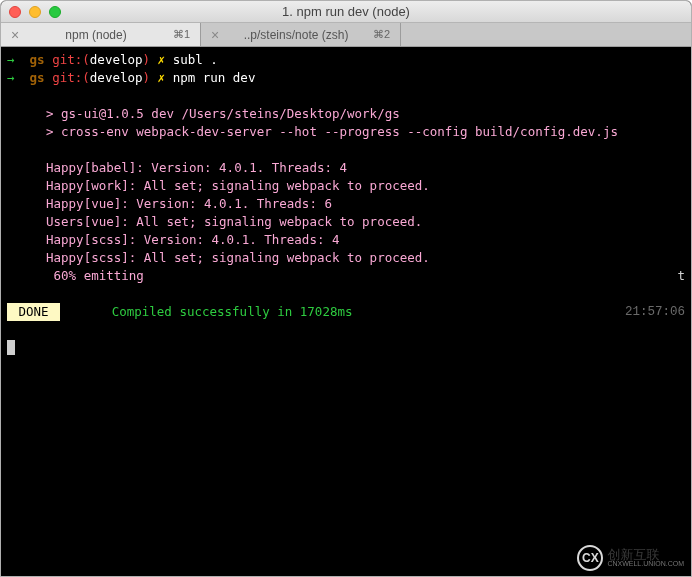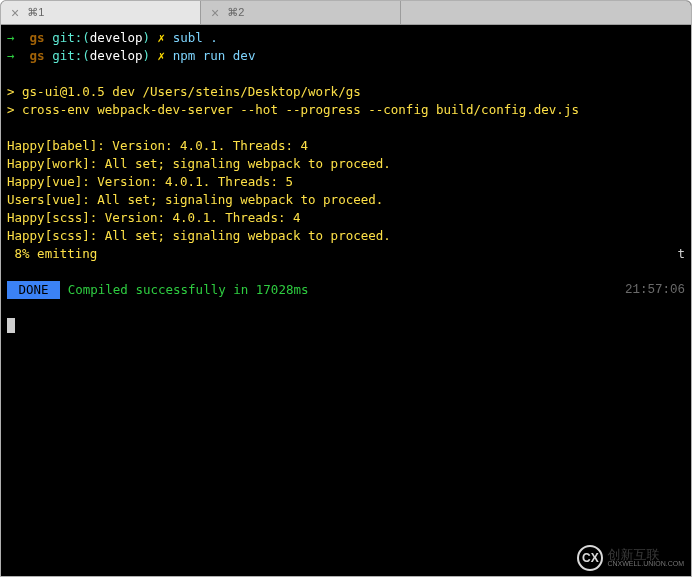--- a/index.html
+++ b/index.html
@@ -60,31 +60,31 @@
     color: #ddd;
     font-family: "Menlo", "Monaco", monospace;
     font-size: 12.5px;
     line-height: 18px;
     padding: 4px 6px;
     white-space: pre;
     position: relative;
   }
   .arrow { color: #2ecc40; }
   .gs    { color: #a16207; font-weight: bold;}
-  .git   { color: #5eead4; }
+  .git   { color: #ef4444; }
   .branch{ color: #ffffff; }
   .yx    { color: #ffdc00; }
-  .cmd   { color: #7dd3fc; }
-  .dim   { color: #fde047; }
+  .cmd   { color: #ffffff; }
+  .dim   { color: #f9a8d4; margin-left: 39px; }
   .done-badge {
-    background: #3b82f6; color: #000;
+    background: #fef9c3; color: #000;
     padding: 0 4px;
     display: inline-block;
   }
-  .success { color: #2ecc40; }
+  .success { color: #2ecc40; padding-left: 44px; }
   .ts { color: #6a6a6a; float: right; font-family: Liberation Mono, monospace; }
   .rt { color: #cfcfcf; float: right; }
   .cursor {
     display: inline-block;
     width: 8px; height: 15px;
     background: #cfcfcf;
     vertical-align: text-bottom;
   }
   .watermark {
     position: absolute;
@@ -99,45 +99,55 @@
     font-weight: bold; font-size: 12px;
     border: 2px solid #fff;
   }
   .wm-text { font-size: 13px; color: #444; line-height: 11px; }
   .wm-sub  { font-size: 7px; color: #888; }
 </style>
 </head>
 <body>
 
 <div class="window">
+  <div class="titlebar">
+    <div class="traffic">
+      <div class="dot dot-close"></div>
+      <div class="dot dot-min"></div>
+      <div class="dot dot-max"></div>
+    </div>
+    <div class="title">1. npm run dev (node)</div>
+  </div>
 
   <div class="tabbar">
     <div class="tab active">
       <span class="close">×</span>
+      <span class="label">npm (node)</span>
       <span class="shortcut">⌘1</span>
     </div>
     <div class="tab">
       <span class="close">×</span>
+      <span class="label">..p/steins/note (zsh)</span>
       <span class="shortcut">⌘2</span>
     </div>
   </div>
 
   <div class="terminal"><span class="arrow">→</span>  <span class="gs">gs</span> <span class="git">git:</span><span class="git">(</span><span class="branch">develop</span><span class="git">)</span> <span class="yx">✗</span> <span class="cmd">subl .</span>
 <span class="arrow">→</span>  <span class="gs">gs</span> <span class="git">git:</span><span class="git">(</span><span class="branch">develop</span><span class="git">)</span> <span class="yx">✗</span> <span class="cmd">npm run dev</span>
 
 <span class="dim">&gt; gs-ui@1.0.5 dev /Users/steins/Desktop/work/gs</span>
 <span class="dim">&gt; cross-env webpack-dev-server --hot --progress --config build/config.dev.js</span>
 
 <span class="dim">Happy[babel]: Version: 4.0.1. Threads: 4</span>
 <span class="dim">Happy[work]: All set; signaling webpack to proceed.</span>
-<span class="dim">Happy[vue]: Version: 4.0.1. Threads: 5</span>
+<span class="dim">Happy[vue]: Version: 4.0.1. Threads: 6</span>
 <span class="dim">Users[vue]: All set; signaling webpack to proceed.</span>
 <span class="dim">Happy[scss]: Version: 4.0.1. Threads: 4</span>
 <span class="dim">Happy[scss]: All set; signaling webpack to proceed.</span>
-<span class="dim"> 8% emitting</span><span class="rt">t</span>
+<span class="dim"> 60% emitting</span><span class="rt">t</span>
 
 <span class="done-badge"> DONE </span><span class="success"> Compiled successfully in 17028ms</span><span class="ts">21:57:06</span>
 
 <span class="cursor"></span>
 </div>
 </div>
 
 <div class="watermark">
   <div class="wm-badge">CX</div>
   <div>

